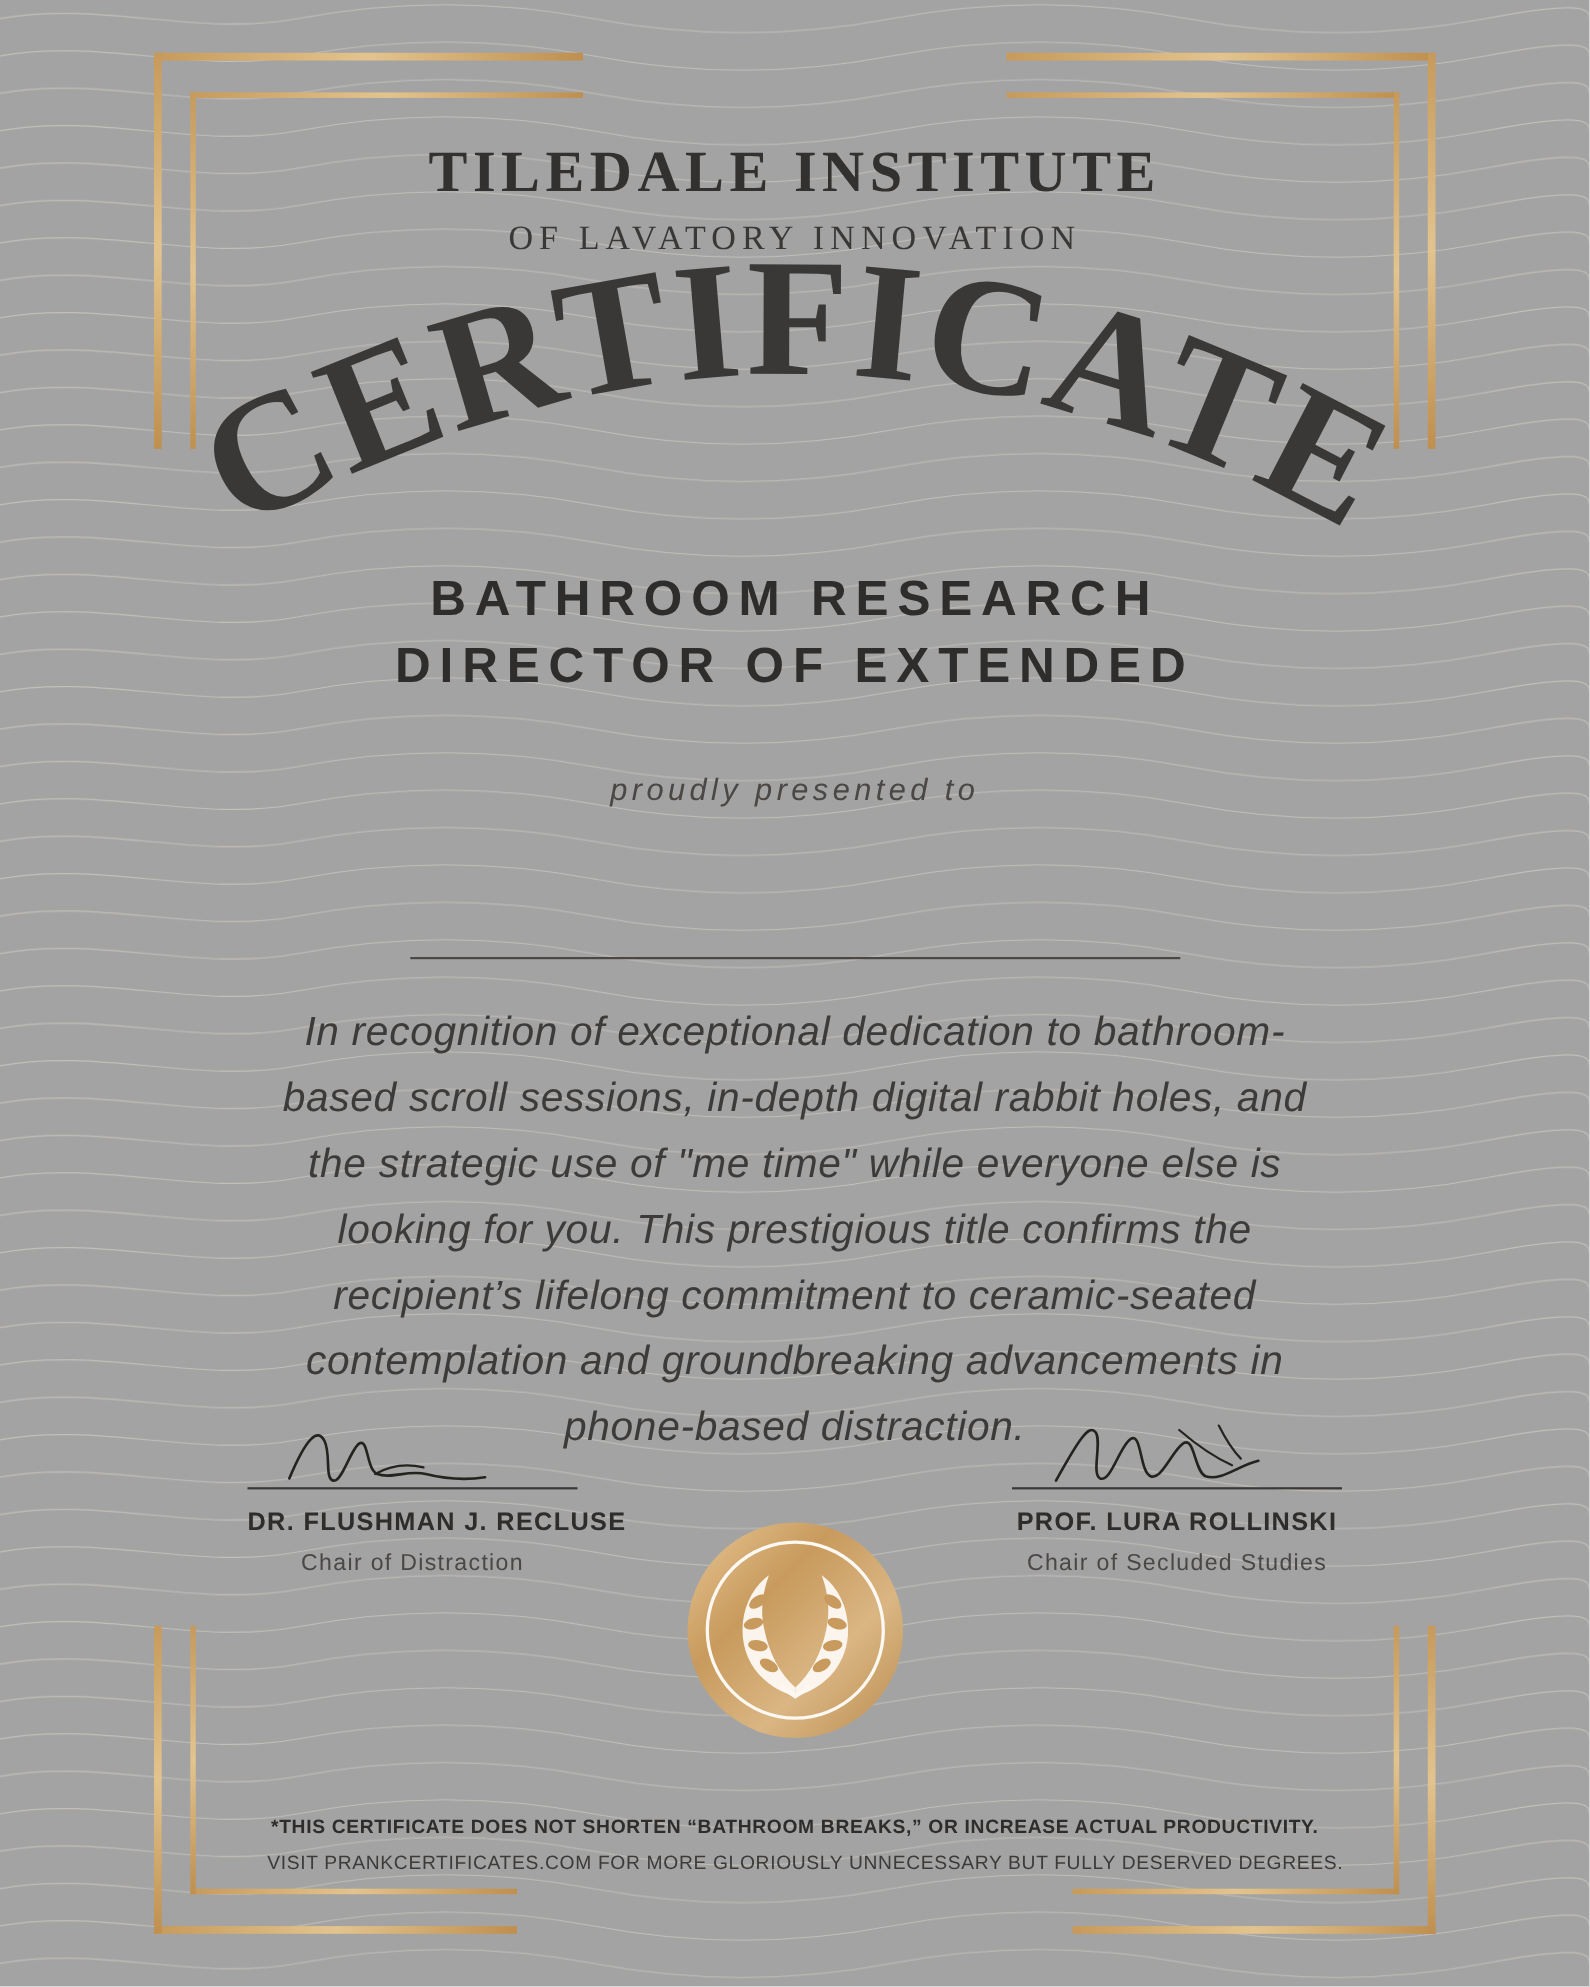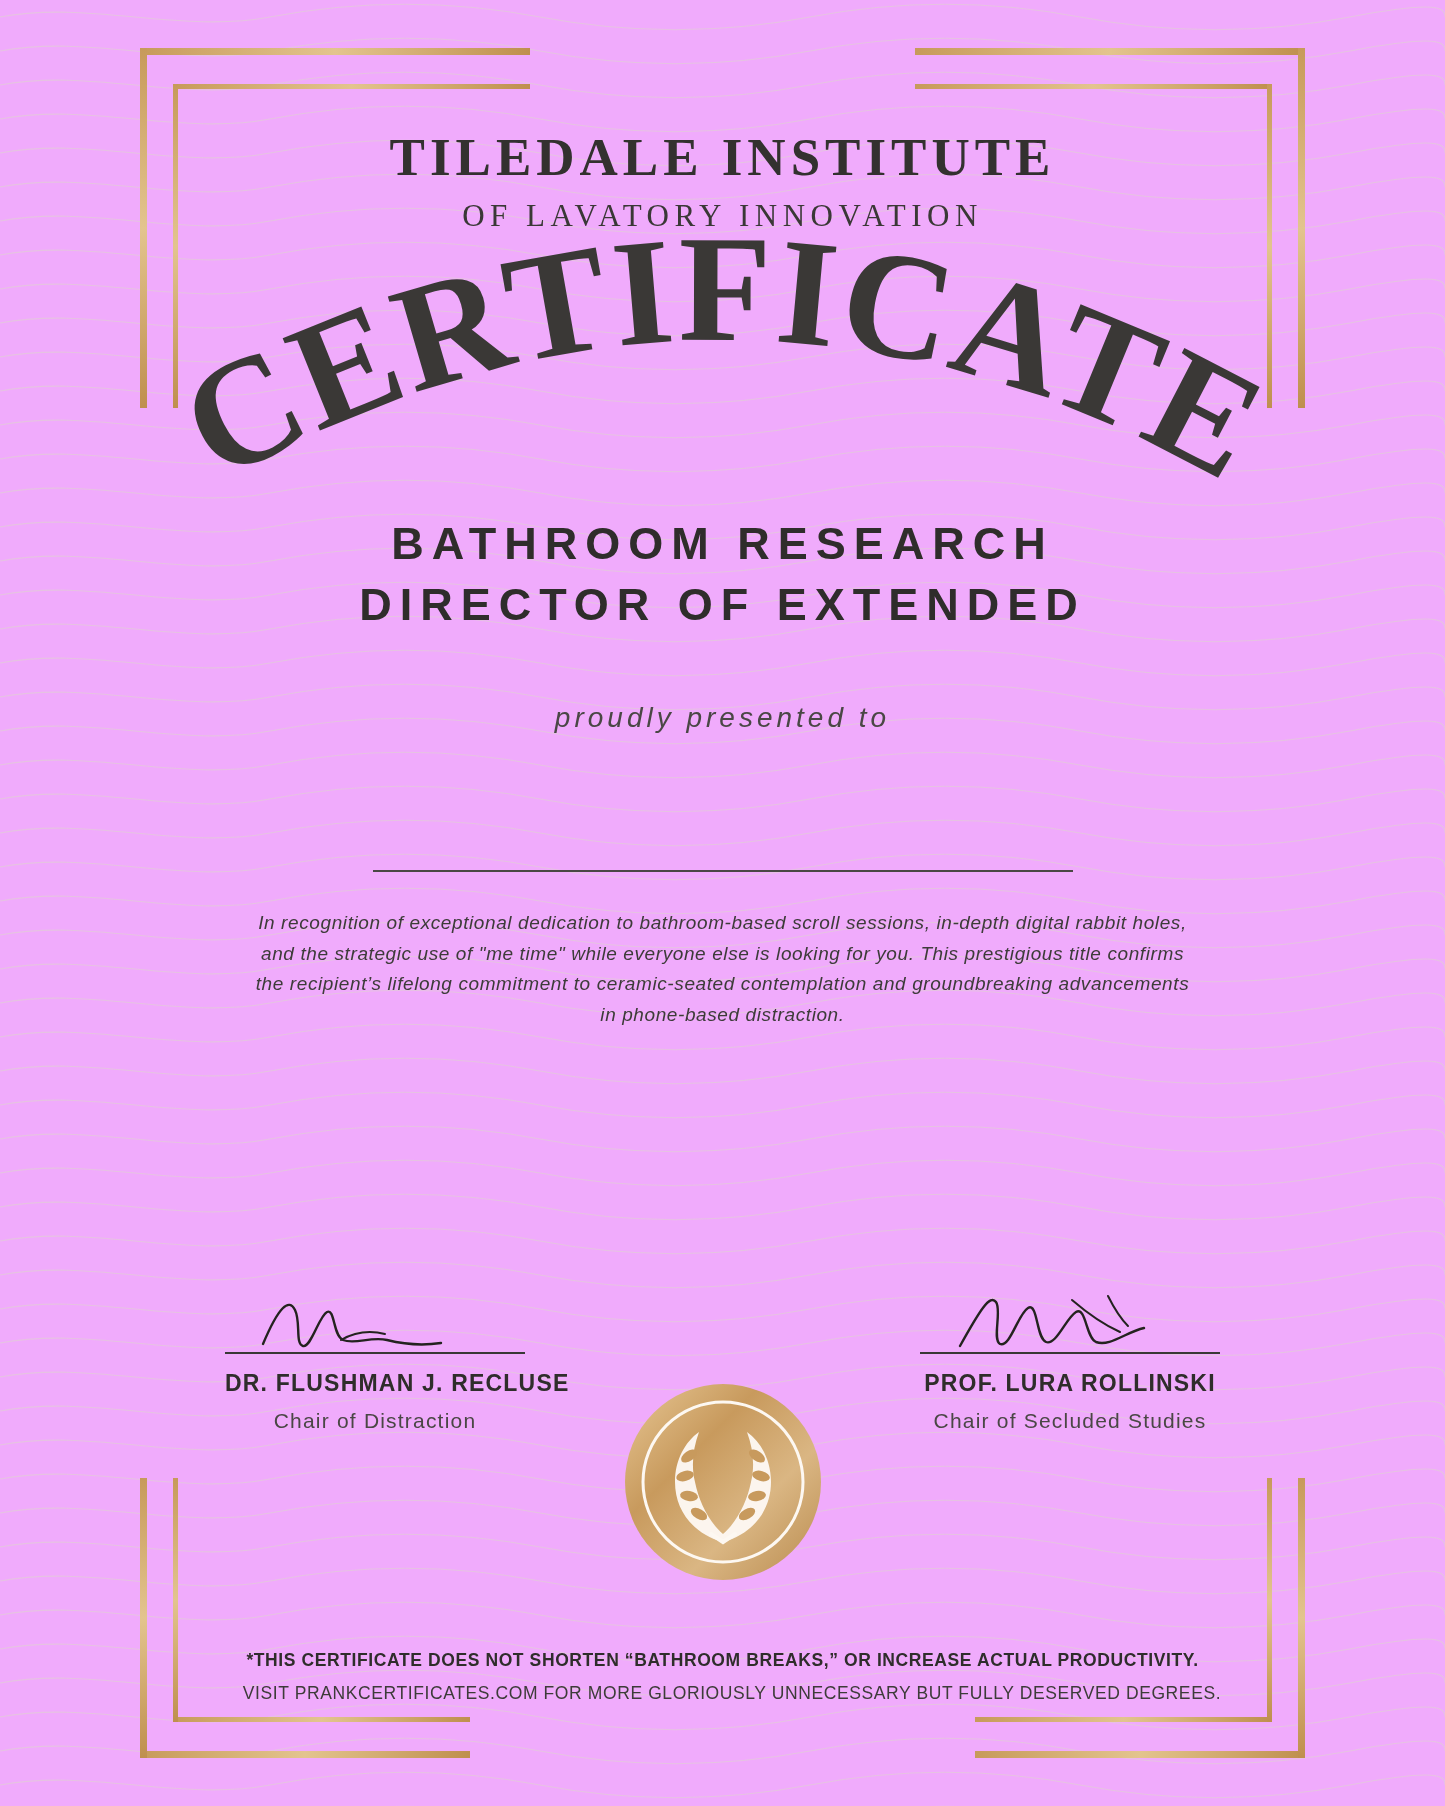--- a/index.html
+++ b/index.html
@@ -4,21 +4,21 @@
 <style>
   html, body {
     margin: 0;
     padding: 0;
     background: #ffffff;
   }
   #certificate {
     position: relative;
     width: 1445px;
     height: 1806px;
-    background: #f0abfc;
+    background: #a3a3a3;
     overflow: hidden;
     font-family: "Liberation Sans", sans-serif;
   }
 
   
   .wave-bg {
     position: absolute;
     inset: 0;
     opacity: 0.55;
     pointer-events: none;
@@ -116,21 +116,21 @@
     width: 700px;
     height: 2px;
     background: #4a4745;
   }
 
   .citation {
     margin-top: 36px;
     width: 955px;
     font-family: "Liberation Sans", sans-serif;
     font-style: italic;
-    font-size: 19px;
+    font-size: 37px;
     line-height: 1.62;
     letter-spacing: 0.6px;
     color: #3d3b39;
     text-align: center;
   }
 
   
   .sig-row {
     position: absolute;
     left: 0;

